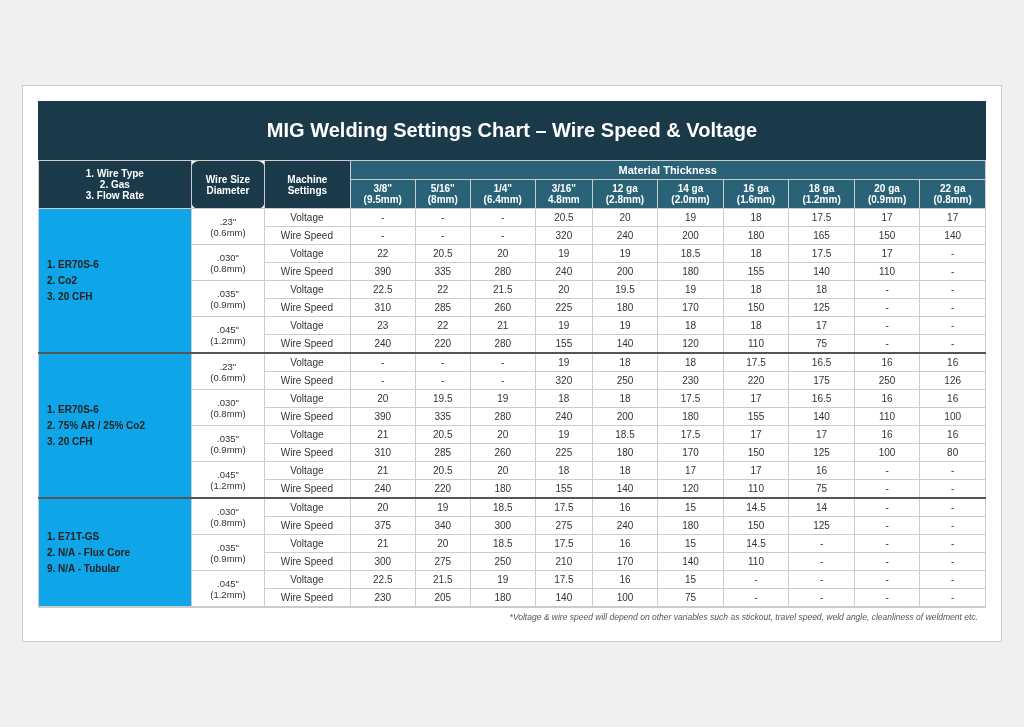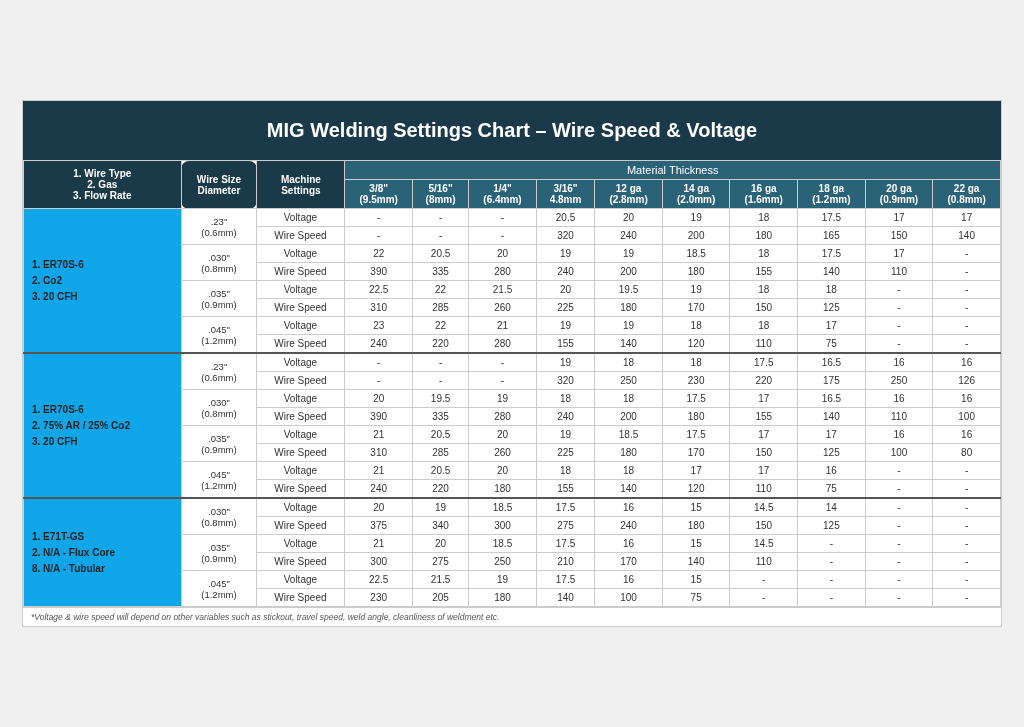--- a/index.html
+++ b/index.html
@@ -9,21 +9,21 @@
       font-size: 11px;
       display: flex;
       justify-content: center;
       align-items: center;
       min-height: 727px;
       padding: 10px;
     }
     .container {
       background: #fff;
       width: 980px;
-      padding: 0;
+      padding: 15px;
       border: 1px solid #ccc;
     }
     .main-title {
       background: #1a3a4a;
       color: #fff;
       text-align: center;
       font-size: 20px;
       font-weight: bold;
       padding: 18px 10px;
     }
@@ -70,21 +70,21 @@
       color: #333;
       padding-right: 6px;
     }
     td.data-cell {
       font-size: 10px;
       color: #333;
     }
     .footnote {
       font-size: 8.5px;
       color: #555;
-      text-align: left;
+      text-align: right;
       padding: 4px 8px;
       border-top: 1px solid #ccc;
       font-style: italic;
     }
     
     .wire-label {
       font-weight: bold;
       font-size: 10px;
       line-height: 1.6;
     }
@@ -95,21 +95,21 @@
 <div class="container">
   <div class="main-title">MIG Welding Settings Chart – Wire Speed &amp; Voltage</div>
   <table>
     <thead>
       <tr class="header-row-top">
         <th rowspan="2" style="text-align:center; padding:6px 8px; background:#1a3a4a; font-size:10px;">
           1. Wire Type<br>2. Gas<br>3. Flow Rate
         </th>
         <th rowspan="2" style="background:#1a3a4a; font-size:10px;border-radius:8px;">Wire Size<br>Diameter</th>
         <th rowspan="2" style="background:#1a3a4a; font-size:10px;">Machine<br>Settings</th>
-        <th colspan="10" style="background:#2a6278; font-size:11px; font-weight:normal;">Material Thickness</th>
+        <th colspan="10" style="background:#2a6278; font-size:11px; font-weight:bold;">Material Thickness</th>
       </tr>
       <tr class="header-row-sub">
         <th>3/8"<br>(9.5mm)</th>
         <th>5/16"<br>(8mm)</th>
         <th>1/4"<br>(6.4mm)</th>
         <th>3/16"<br>4.8mm</th>
         <th>12 ga<br>(2.8mm)</th>
         <th>14 ga<br>(2.0mm)</th>
         <th>16 ga<br>(1.6mm)</th>
         <th>18 ga<br>(1.2mm)</th>
@@ -330,21 +330,21 @@
           <td class="data-cell">180</td>
           <td class="data-cell">155</td>
           <td class="data-cell">140</td>
           <td class="data-cell">120</td>
           <td class="data-cell">110</td>
           <td class="data-cell">75</td>
           <td class="data-cell">-</td>
           <td class="data-cell">-</td>
         </tr>
         <tr style="border-top: 2px solid rgb(85, 85, 85);">
-          <td rowspan="6" class="col-wire-info"><span class="wire-label">1. E71T-GS</span><br><span class="wire-label">2. N/A - Flux Core</span><br><span class="wire-label">8. N/A - Tubular</span></td>
+          <td rowspan="6" class="col-wire-info"><span class="wire-label">1. E71T-GS</span><br><span class="wire-label">2. N/A - Flux Core</span><br><span class="wire-label">9. N/A - Tubular</span></td>
           <td rowspan="2" class="col-wire-size">.030"<br>(0.8mm)</td>
           <td class="col-machine">Voltage</td>
           <td class="data-cell">20</td>
           <td class="data-cell">19</td>
           <td class="data-cell">18.5</td>
           <td class="data-cell">17.5</td>
           <td class="data-cell">16</td>
           <td class="data-cell">15</td>
           <td class="data-cell">14.5</td>
           <td class="data-cell">14</td>

